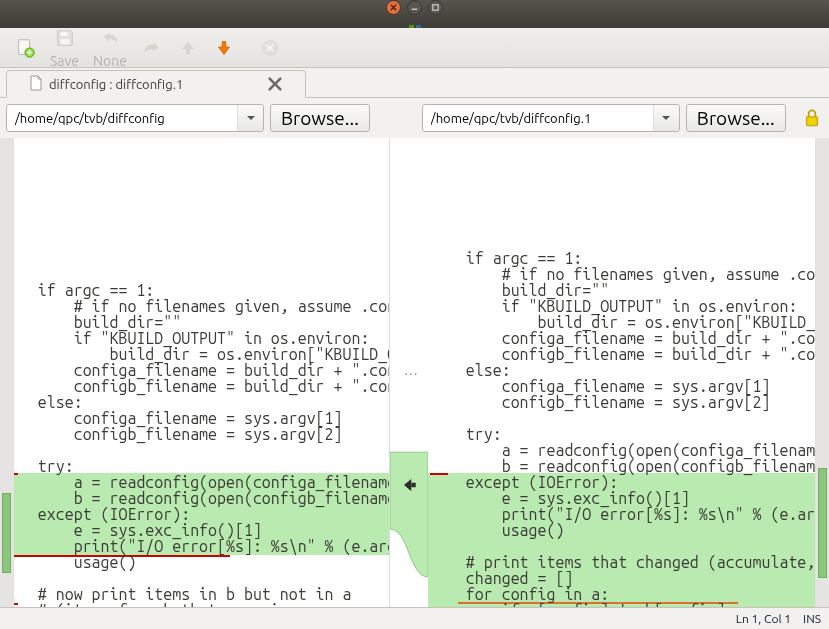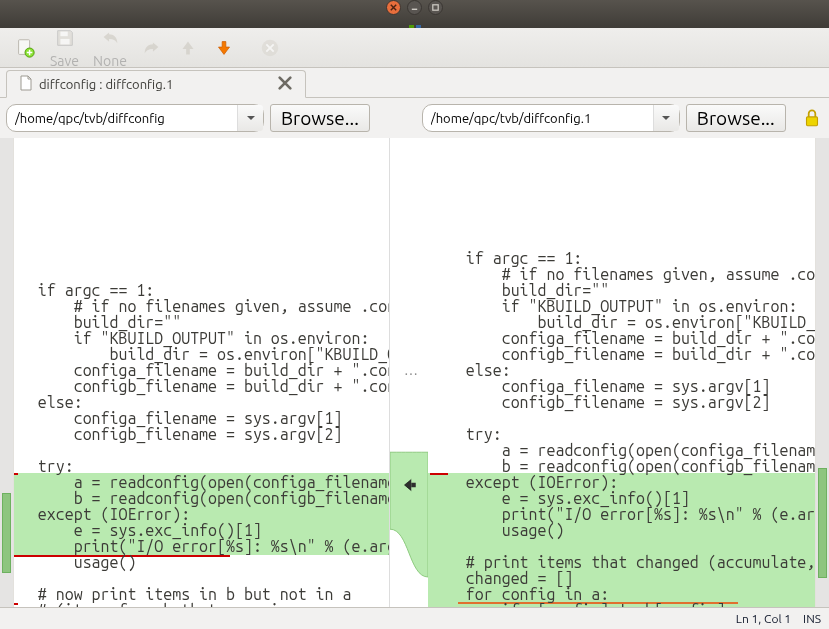--- a/index.html
+++ b/index.html
@@ -55,39 +55,39 @@
     height: 30px;
     background: #f2f1f0;
     border-bottom: 1px solid #c6c3bd;
     display:flex; align-items:flex-end; padding: 0 6px;
   }
   .tab {
     background: #f2f1f0;
     border: 1px solid #c6c3bd;
     border-bottom: 1px solid #f2f1f0;
     border-radius: 4px 4px 0 0;
-    padding: 4px 12px;
-    display:flex; align-items:flex-start; gap:8px;
+    padding: 4px 22px;
+    display:flex; align-items:center; gap:8px;
     font-size:13px;
     margin-bottom:-1px;
     width: 300px;
     justify-content:space-between;
   }
   .tab-left { display:flex; align-items:center; gap:6px;}
   .tab-close { width:16px;height:16px; display:flex;align-items:center;justify-content:center; }
   
   .pathrow {
     display:flex; align-items:center;
     padding: 6px 6px;
     gap: 6px;
   }
   .pathgroup { display:flex; align-items:center; gap:6px; }
   .combo {
     display:flex; align-items:center;
-    background:#fff; border:1px solid #b8b4ac; border-radius:10px;
+    background:#fff; border:1px solid #b8b4ac; border-radius:3px;
     height: 28px;
   }
   .combo-input {
     border:none; outline:none; padding:0 8px; font-size:13px; font-family:inherit;
     width: 230px; background:transparent;
   }
   .combo-right .combo-input { width:230px; }
   .combo-arrow {
     width:26px; height:26px; border-left:1px solid #ddd;
     display:flex;align-items:center;justify-content:center;

